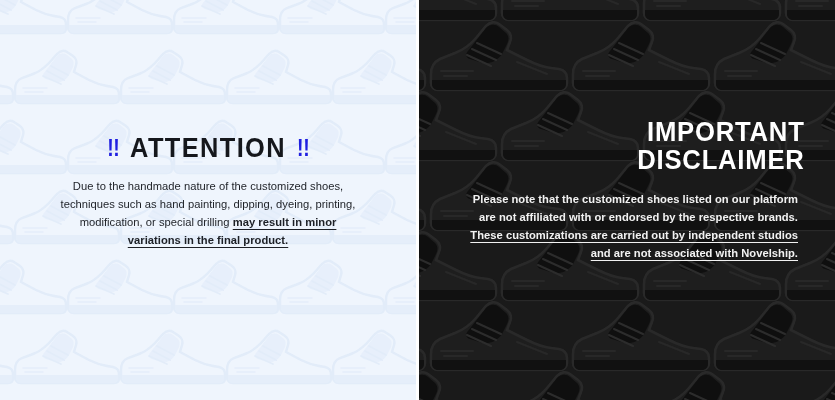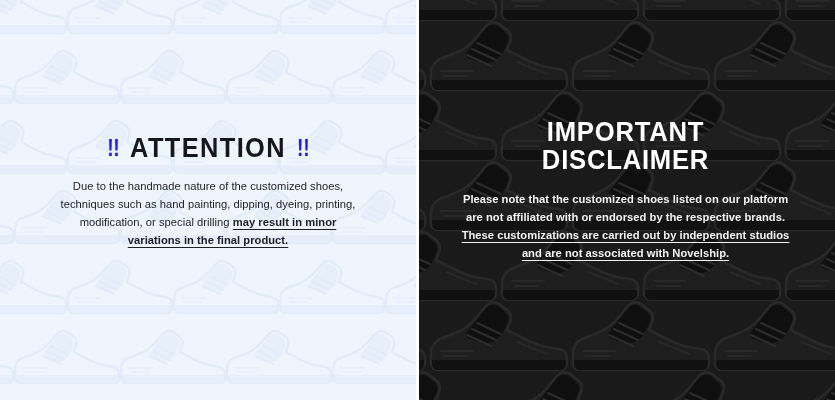--- a/index.html
+++ b/index.html
@@ -88,20 +88,21 @@
   }
 
   
   .panel-right {
     width: 419px;
     background: #1a1a1a;
   }
   .panel-right .panel-inner {
     padding: 0 21px;
     margin-top: -2px;
+    text-align: right;
   }
   .headline-right {
     font-size: 27px;
     font-weight: 700;
     letter-spacing: 0.03em;
     color: #ffffff;
     line-height: 1.03;
     margin: 0 0 17px 0;
     transform: scaleX(0.95);
   }

